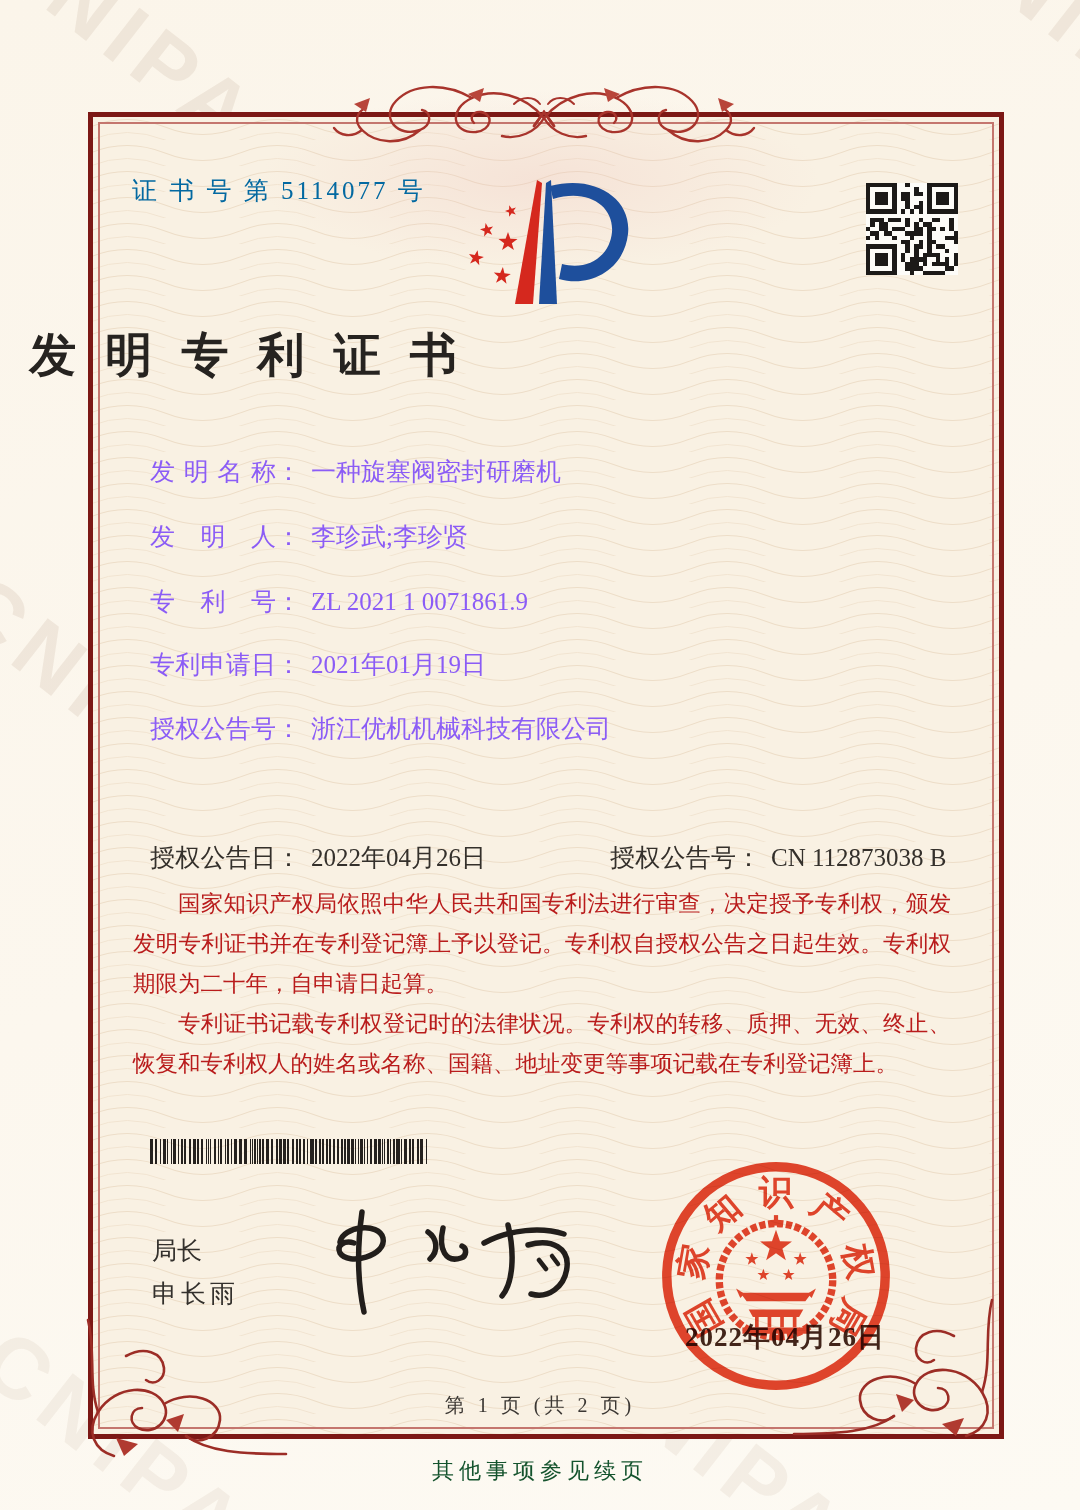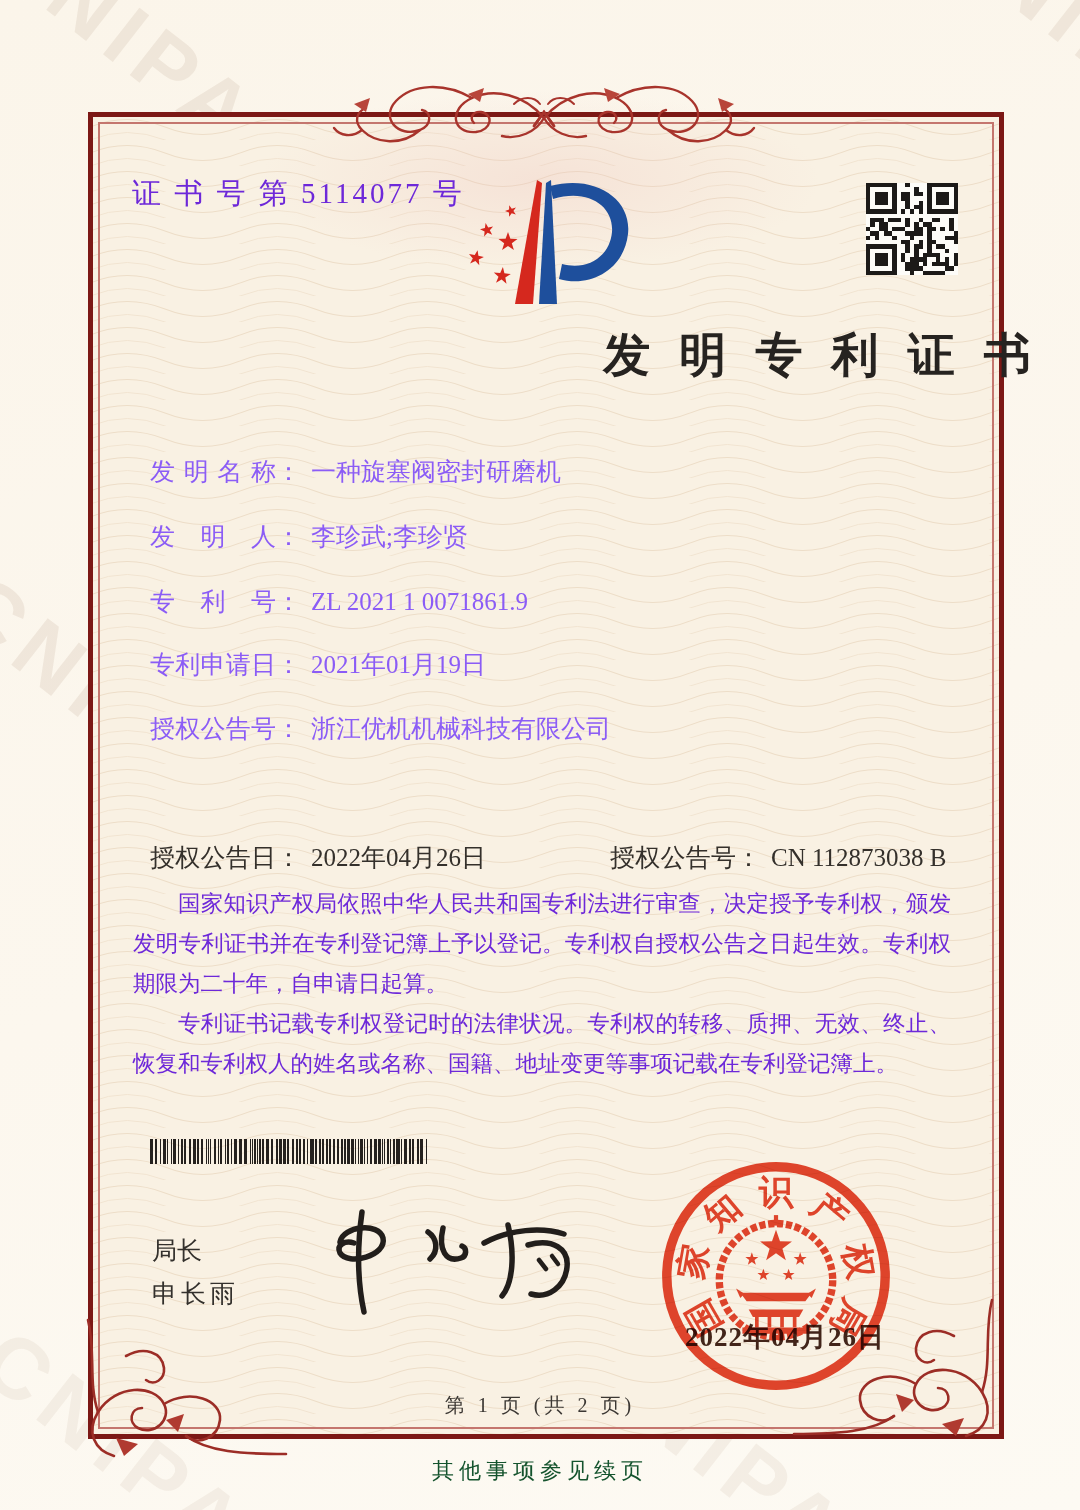--- a/index.html
+++ b/index.html
@@ -26,36 +26,36 @@
     background:radial-gradient(closest-side,rgba(236,189,183,0.28),rgba(236,189,183,0));}
 
   
   .frame-outer{position:absolute;left:88px;top:112px;width:906px;height:1317px;
     border:5px solid #7c1815;}
   .frame-inner{position:absolute;left:5px;top:5px;width:892px;height:1303px;
     border:2px solid #c4766e;}
   .ornament{position:absolute;pointer-events:none;}
 
   
-  .cert-no{position:absolute;left:132px;top:174px;font-size:29px;letter-spacing:3px;color:#6d28d9;}
+  .cert-no{position:absolute;left:132px;top:174px;font-size:25px;letter-spacing:3px;color:#0369a1;}
   .logo{position:absolute;left:462px;top:176px;width:180px;height:138px;}
   .qr{position:absolute;left:866px;top:183px;width:92px;height:92px;background:#fdfcf8;}
-  .title{position:absolute;left:0;top:324px;width:1060px;text-align:right;
+  .title{position:absolute;left:0;top:324px;width:1060px;text-align:left;
     font-size:47px;font-weight:bold;letter-spacing:0.62em;text-indent:0.62em;color:#262320;}
 
   
   .field-row{position:absolute;left:150px;font-size:25px;color:#8b5cf6;white-space:nowrap;}
   .flabel{display:inline-block;width:126px;text-align:justify;text-align-last:justify;}
   .fcolon{margin-right:10px;}
   .grant-row{position:absolute;left:150px;top:841px;font-size:25px;white-space:nowrap;color:#34302b;}
   .grant-right{position:absolute;left:460px;top:0;}
 
   
   .body-text{position:absolute;left:133px;top:884px;width:818px;font-size:22.5px;
-    line-height:40px;text-align:justify;color:#6d28d9;}
+    line-height:40px;text-align:justify;color:#b91c1c;}
   .body-text p{margin:0;text-indent:2em;}
 
   
   .barcode{position:absolute;left:150px;top:1139px;width:281px;height:25px;}
   .signer-title{position:absolute;left:152px;top:1234px;font-size:25px;}
   .signer-name{position:absolute;left:152px;top:1277px;font-size:25px;letter-spacing:4px;}
   .signature{position:absolute;left:300px;top:1198px;width:290px;height:140px;}
   .seal-svg{position:absolute;left:650px;top:1150px;width:252px;height:252px;
     mix-blend-mode:multiply;opacity:0.93;}
   .seal-date{position:absolute;left:652px;top:1319px;width:266px;text-align:center;

